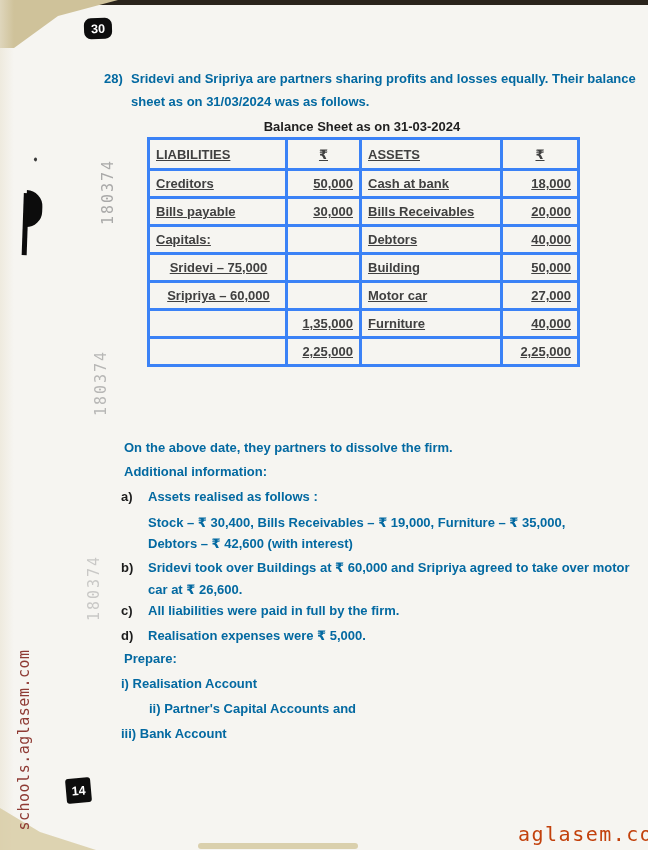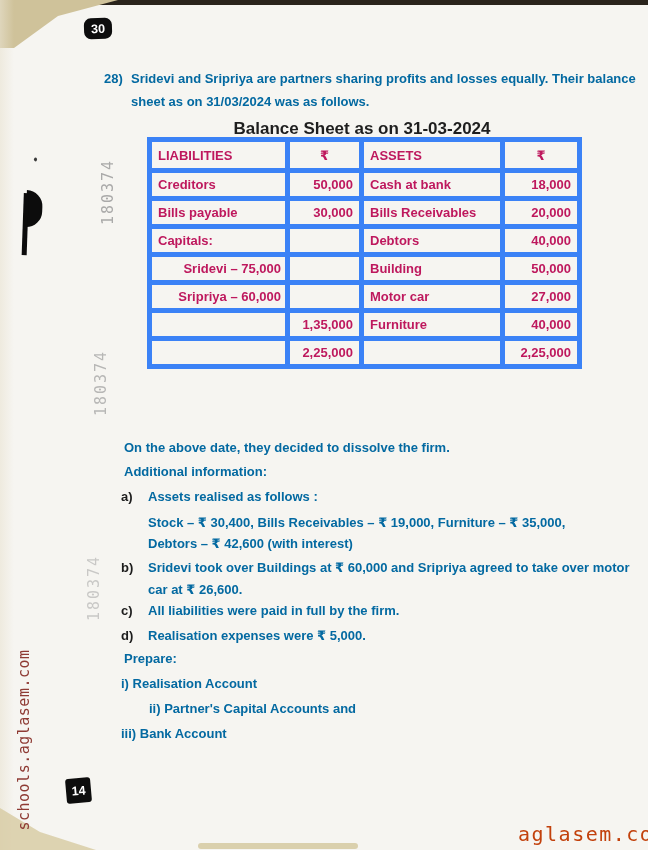--- a/index.html
+++ b/index.html
@@ -81,42 +81,42 @@
   
   .line { position:absolute; font-size:13px; font-weight:600; white-space:nowrap; color:#0369a1; }
   .marker { position:absolute; font-size:13px; font-weight:600; color:#1c1c1c; }
 
   .q-number { left:104px; top:71px; }
   .q-line1 { left:131px; top:71px; }
   .q-line2 { left:131px; top:94px; }
 
   .bs-title {
     position:absolute; left:147px; top:119px; width:430px;
-    text-align:center; font-size:17px; font-weight:bold; white-space:nowrap;
+    text-align:center; font-size:13px; font-weight:bold; white-space:nowrap;
   }
 
   
   .bs-table {
     position:absolute; left:147px; top:137px; width:430px;
     border-collapse:collapse; table-layout:fixed;
     font-size:13px;
   }
   .bs-table col.c1 { width:138px; }
   .bs-table col.c2 { width:74px; }
   .bs-table col.c3 { width:141px; }
   .bs-table col.c4 { width:77px; }
   .bs-table th, .bs-table td {
-    border:5px solid #3b82f6; overflow:hidden; white-space:nowrap;
-    font-weight:600; padding:0 6px; color:#be185d;
+    border:3px solid #3b82f6; overflow:hidden; white-space:nowrap;
+    font-weight:600; padding:0 6px; color:#404040;text-decoration:underline;
   }
   .bs-table th { height:31px; font-weight:bold; text-align:left; }
   .bs-table th.rs { text-align:center; }
   .bs-table td { height:28px; text-align:left; }
   .bs-table td.amt { text-align:right; }
-  .bs-table td.right-ind { text-align:right; padding-right:4px; }
+  .bs-table td.right-ind { text-align:center; padding-right:4px; }
   .bs-table td.total { font-weight:bold; }
 
   .p-dissolve { left:124px; top:440px; }
   .p-addinfo  { left:124px; top:464px; }
 
   .m-a { left:121px; top:489px; }
   .a-l1 { left:148px; top:489px; }
   .a-l2 { left:148px; top:515px; }
   .a-l3 { left:148px; top:536px; }
 
@@ -217,21 +217,21 @@
   </tr>
   <tr>
     <td></td>
     <td class="amt total">2,25,000</td>
     <td></td>
     <td class="amt total">2,25,000</td>
   </tr>
 </tbody>
   </table>
 
-<div class="line p-dissolve">On the above date, they decided to dissolve the firm.</div>
+<div class="line p-dissolve">On the above date, they partners to dissolve the firm.</div>
 <div class="line p-addinfo">Additional information:</div>
 
 <div class="marker m-a">a)</div>
 <div class="line a-l1">Assets realised as follows :</div>
 <div class="line a-l2">Stock – ₹ 30,400, Bills Receivables – ₹ 19,000, Furniture – ₹ 35,000,</div>
 <div class="line a-l3">Debtors – ₹ 42,600 (with interest)</div>
 
 <div class="marker m-b">b)</div>
 <div class="line b-l1">Sridevi took over Buildings at ₹ 60,000 and Sripriya agreed to take over motor</div>
 <div class="line b-l2">car at ₹ 26,600.</div>

